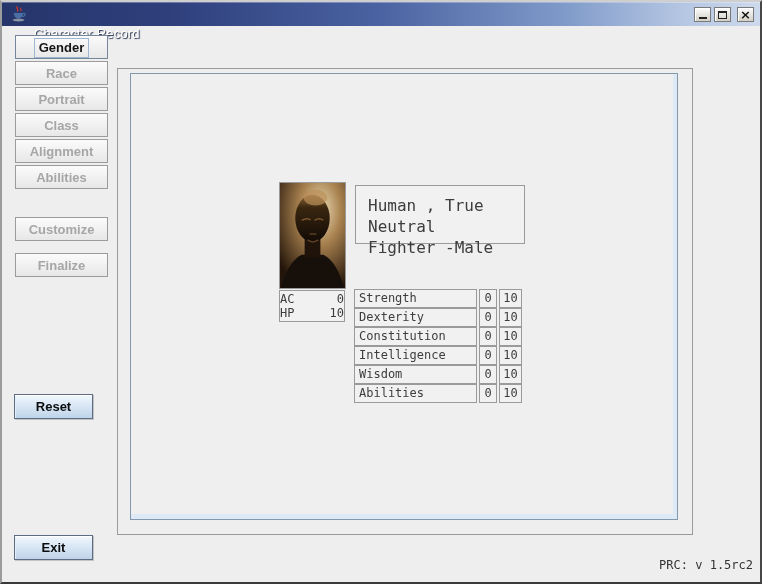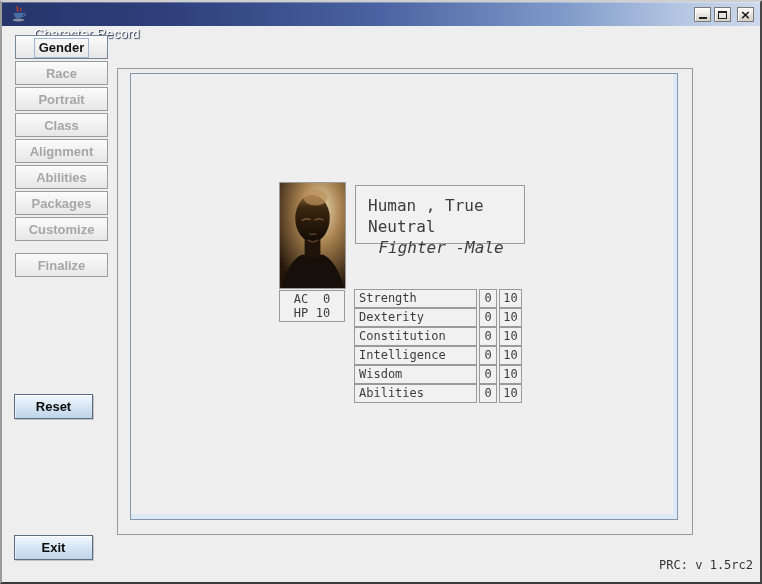--- a/index.html
+++ b/index.html
@@ -99,29 +99,29 @@
   .portrait svg { display:block; width:100%; height:100%; }
 
   .mono { font-family:"DejaVu Sans Mono", monospace; color:#3d3d3d; }
 
   .achp-box {
     position:absolute; left:148px; top:216px; width:66px; height:32px;
     border:1px solid #9a9a9a; background:#f1f1f1;
     display:flex; flex-direction:column; justify-content:center;
     font-size:12px; line-height:14px;
   }
-  .achp-row { display:flex; justify-content:center; gap:6px; }
+  .achp-row { display:flex; justify-content:space-between; gap:6px; }
   .achp-row .val { min-width:16px; text-align:right; }
 
   .summary-box {
     position:absolute; left:224px; top:111px; width:170px; height:59px;
     border:1px solid #9a9a9a; background:#f1f1f1;
     padding:9px 10px 0 12px; font-size:16px; line-height:21px;
   }
-  .sum-line2 { display:flex; justify-content:center;font-style:italic; }
+  .sum-line2 { display:flex; justify-content:flex-start; }
 
   .ability-row { position:absolute; left:223px; height:19px; font-size:12px; }
   .ability-name {
     position:absolute; left:0; top:0; width:123px; height:19px;
     border:1px solid #9a9a9a; background:#f1f1f1;
     line-height:17px; padding-left:4px;
   }
   .ability-mod {
     position:absolute; left:125px; top:0; width:18px; height:19px;
     border:1px solid #9a9a9a; background:#f1f1f1;
@@ -161,21 +161,20 @@
         </button>
     </span>
   </div>
 
   <button class="nav-btn enabled" style="top:33px"><span class="focus-rect">Gender</span></button>
   <button class="nav-btn" style="top:59px"><span>Race</span></button>
   <button class="nav-btn" style="top:85px"><span>Portrait</span></button>
   <button class="nav-btn" style="top:111px"><span>Class</span></button>
   <button class="nav-btn" style="top:163px"><span>Abilities</span></button>
   <button class="nav-btn" style="top:137px"><span>Alignment</span></button>
-  <button class="nav-btn" style="top:189px"><span>Packages</span></button>
   <button class="nav-btn" style="top:251px"><span>Finalize</span></button>
   <button class="nav-btn" style="top:215px"><span>Customize</span></button>
 
   <button class="action-btn" style="top:392px">Reset</button>
   <button class="action-btn" style="top:533px">Exit</button>
 
 
   <div class="tabcontent">
     <div class="inner-panel">
 

